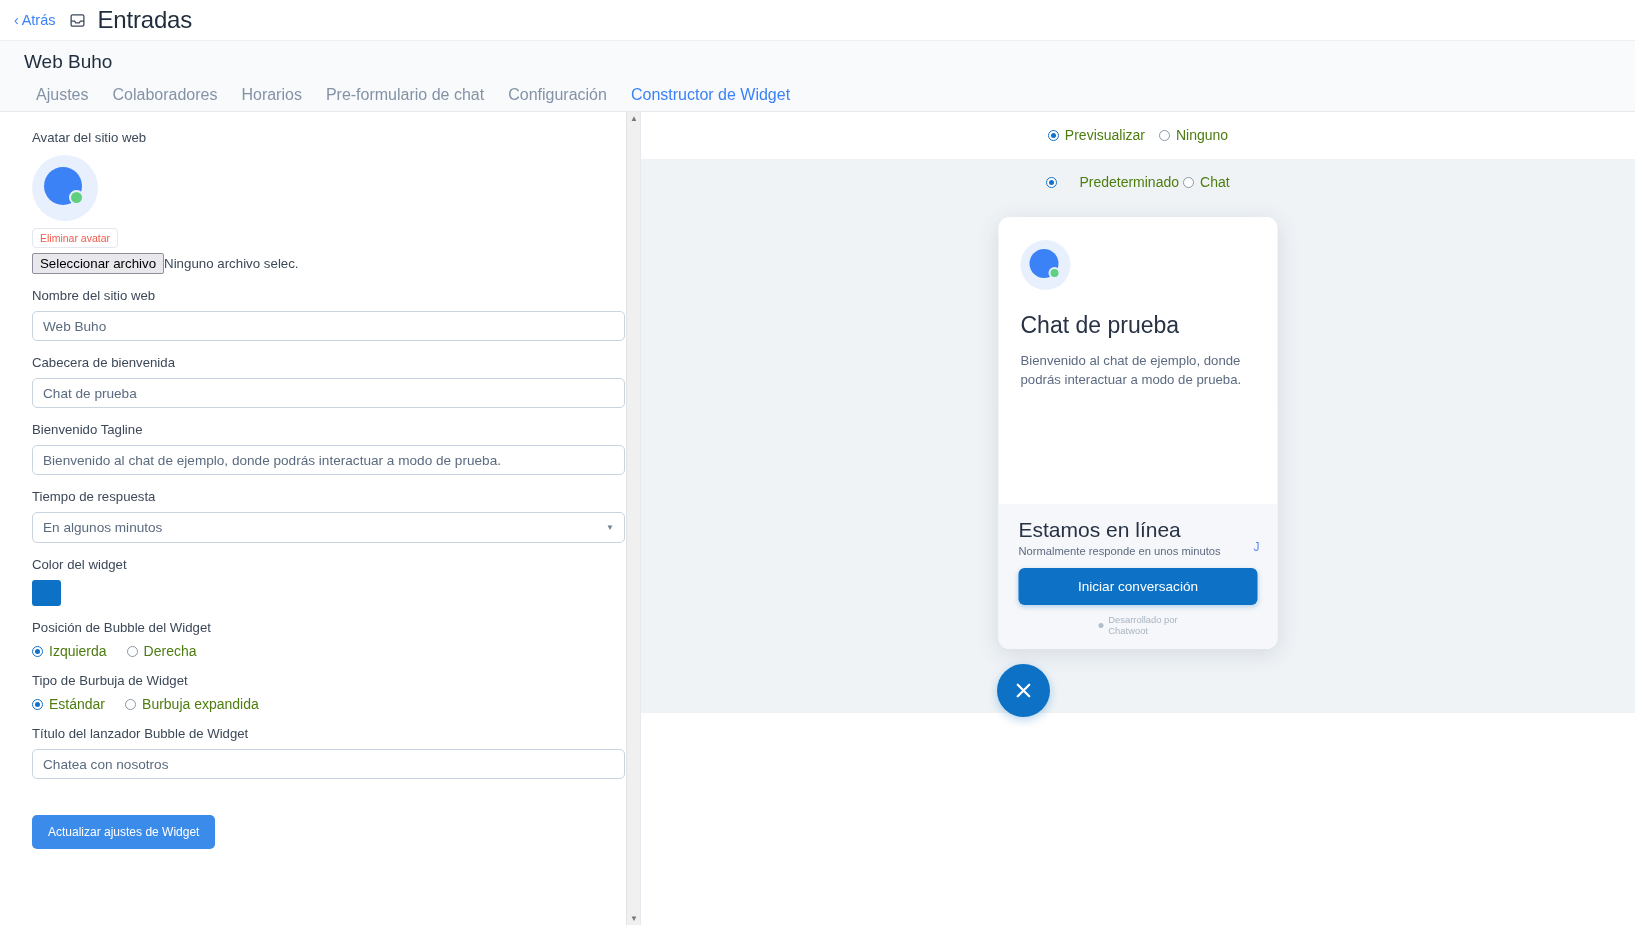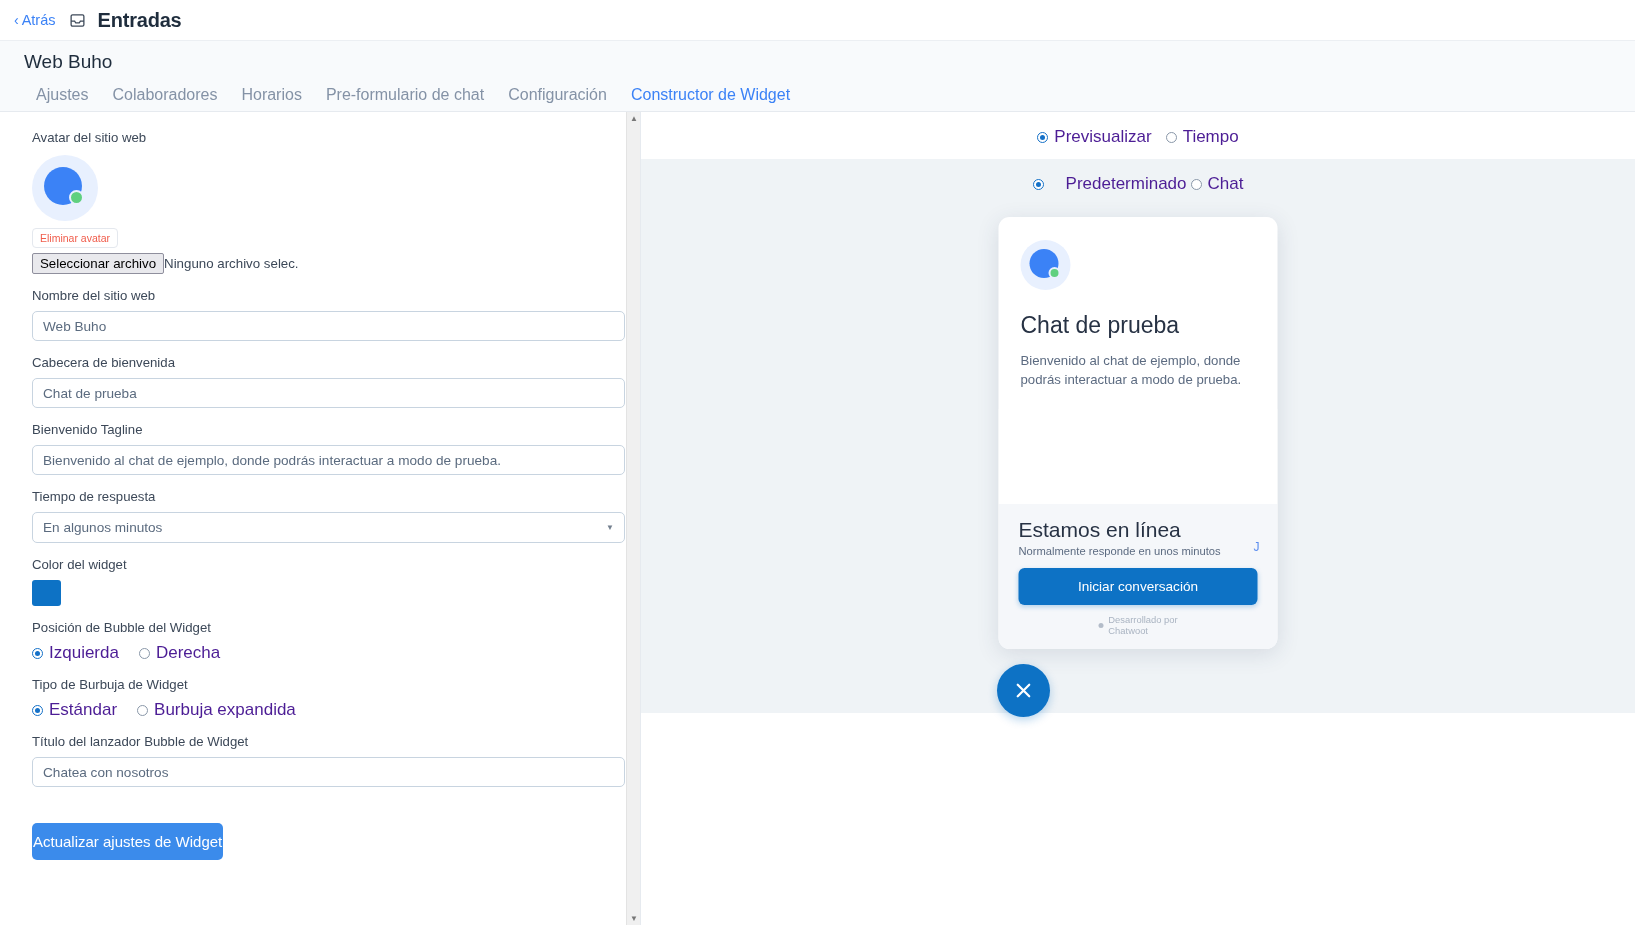--- a/index.html
+++ b/index.html
@@ -19,21 +19,21 @@
     border-bottom: 1px solid #eceff3;
   }
   .back-link {
     display: flex; align-items: center; gap: 3px;
     color: #3b82f6; font-size: 14.5px; cursor: pointer;
     margin-right: 13px;
   }
   .chev { font-size: 14px; line-height: 1; color: #3b82f6; }
   .inbox-icon { width: 17px; height: 17px; margin-right: 12px; color: #3c4858; display:flex; }
   .topbar-title {
-    font-size: 20px; color: #1f2d3d; letter-spacing: -0.2px; font-weight: bold;
+    font-size: 24px; color: #1f2d3d; letter-spacing: -0.2px;
   }
 
   
   .subhead {
     background: #f8fafc;
     border-bottom: 1px solid #e6eaef;
     padding: 10px 0 0 24px;
     height: 71px;
   }
   .site-name { font-size: 19px; color: #1f2d3d; margin-bottom: 13px; }
@@ -111,25 +111,25 @@
   .radio {
     width: 11px; height: 11px; border-radius: 50%;
     border: 1px solid #8a98a9; background: #fff; cursor: pointer;
     display: inline-block; position: relative; flex: none;
   }
   .radio.on { border-color: #1571c8; }
   .radio.on::after {
     content: ""; position: absolute; width: 5px; height: 5px;
     border-radius: 50%; background: #1571c8; left: 2px; top: 2px;
   }
-  .radio-label { font-size: 17px; color: #4c1d95; }
+  .radio-label { font-size: 14px; color: #4d7c0f; }
 
   .btn-primary {
     background: #3b8beb; color: #fff; border: none; border-radius: 5px;
-    font-size: 15px; padding: 10px 1px; cursor: pointer;
+    font-size: 12px; padding: 10px 16px; cursor: pointer;
     font-family: "Liberation Sans", sans-serif; margin-top: 22px;
   }
 
   
   .scrollbar {
     position: absolute; right: 0; top: 0; width: 14px; height: 100%;
     background: #f0f0f0; border-left: 1px solid #e3e3e3;
   }
   .sb-arrow {
     position: absolute; left: 0; width: 14px; height: 13px;
@@ -331,21 +331,21 @@
 
     <div class="preview-pane">
 
       <div class="pv-radios">
         <div class="pair" style="display:flex;align-items:center;gap:6px;margin-right:14px">
           <span class="radio on"></span>
           <span class="radio-label">Previsualizar</span>
         </div>
         <div class="pair" style="display:flex;align-items:center;gap:6px">
           <span class="radio"></span>
-          <span class="radio-label">Tiempo</span>
+          <span class="radio-label">Ninguno</span>
         </div>
       </div>
 
       <div class="pv-canvas">
         <div class="pv-radios2">
           <div class="pair" style="display:flex;align-items:center;gap:22px;margin-right:4px">
             <span class="radio on"></span>
             <span class="radio-label">Predeterminado</span>
           </div>
           <div class="pair" style="display:flex;align-items:center;gap:6px">

